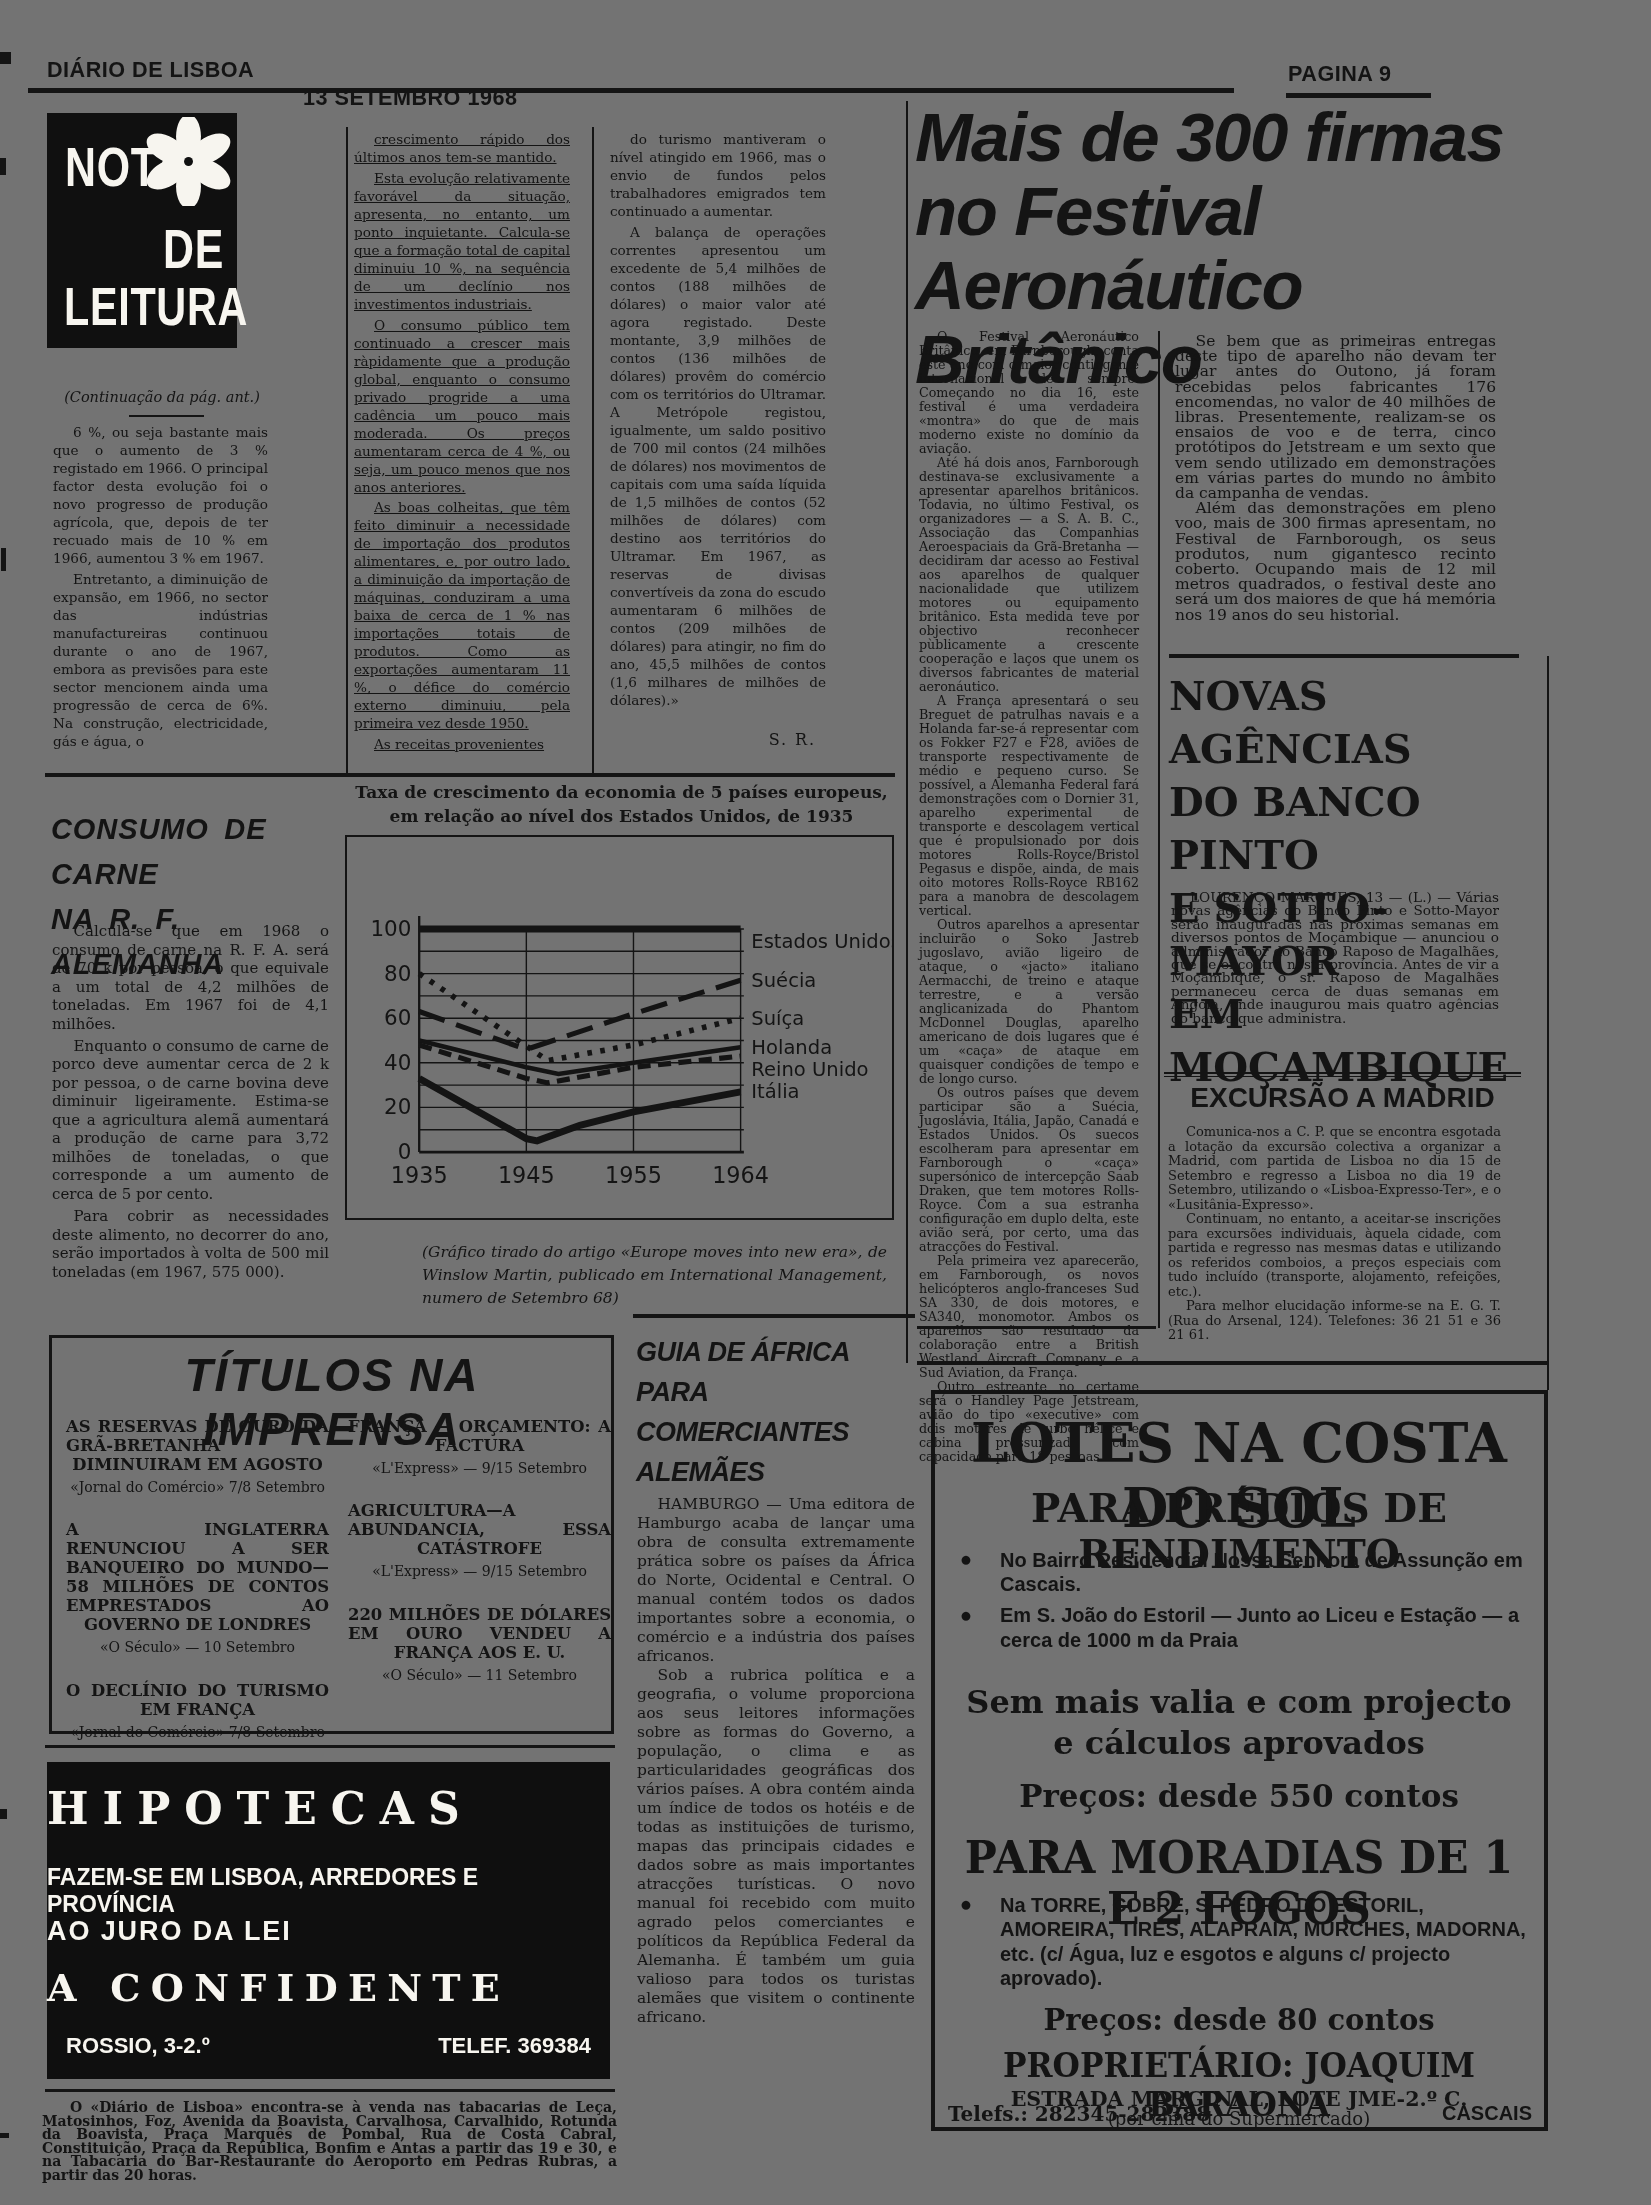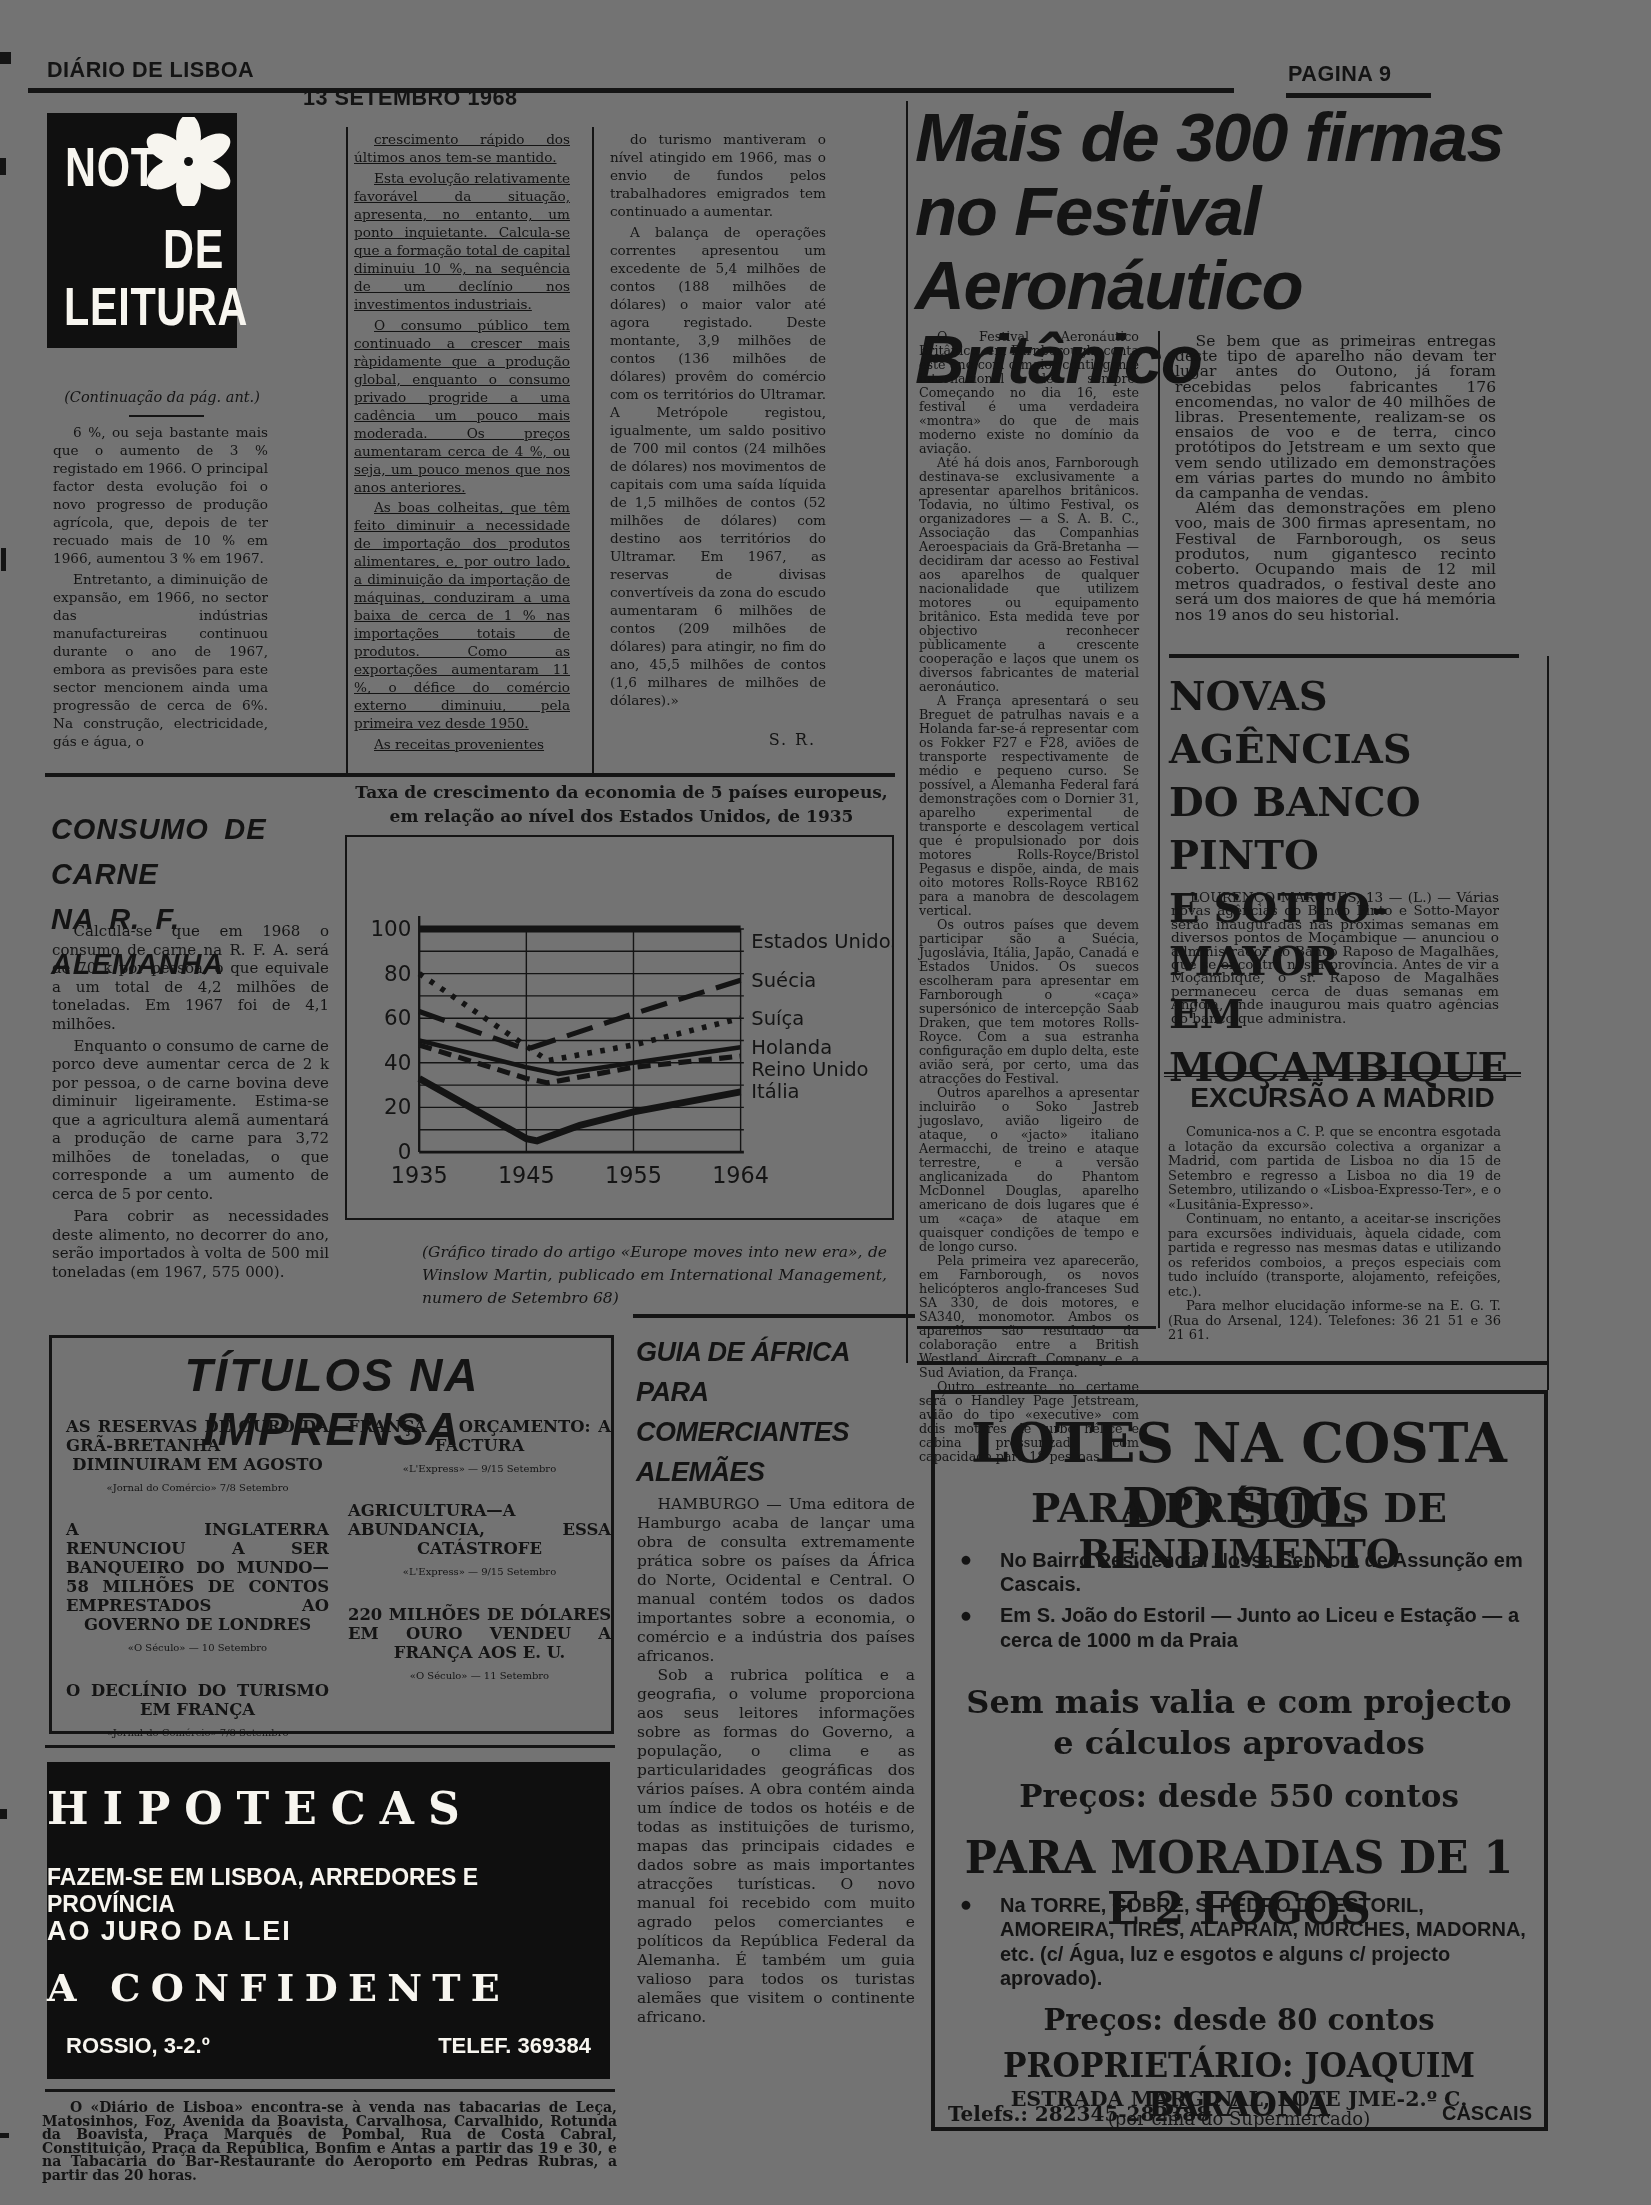--- a/index.html
+++ b/index.html
@@ -51,21 +51,21 @@
                 font-weight:bold;font-style:italic;font-size:29px;line-height:45px;letter-spacing:0.9px;word-spacing:6.6px;}
   #consumo-body{left:52px;top:922px;width:277px;font-size:15px;line-height:18.5px;}
   #consumo-body p{margin:0 0 3.8px 0;text-indent:21.6px;}
   
   #titulos-box{left:49px;top:1335px;width:565px;height:399px;border:3.8px solid #141414;box-sizing:border-box;}
   #titulos-title{left:61px;top:1348px;width:542px;text-align:center;font-family:"Liberation Sans",sans-serif;
                  font-weight:bold;font-style:italic;font-size:46px;letter-spacing:1.9px;}
   .tit-col{position:absolute;top:1417px;width:263px;}
   #tit-left{left:66px;} #tit-right{left:348px;}
   .tit-head{font-weight:bold;font-size:16.4px;line-height:19px;text-align:justify;text-align-last:center;margin:0;}
-  .tit-src{font-size:10px;line-height:17.4px;text-align:center;margin:4.7px 0 24.4px 0;}
+  .tit-src{font-size:14px;line-height:17.4px;text-align:center;margin:4.7px 0 24.4px 0;}
   
   #guia-rule{left:633px;top:1314px;width:282px;height:4.2px;}
   #guia-head{left:636px;top:1332px;width:282px;font-family:"Liberation Sans",sans-serif;
              font-weight:bold;font-style:italic;font-size:27px;line-height:40px;letter-spacing:-0.5px;}
   #guia-body{left:637px;top:1471px;width:278px;font-size:15.5px;line-height:19px;text-align:justify;margin-top:24px;}
   #guia-body p{margin:0;text-indent:20.6px;}
   
   #lotes-box{left:931px;top:1390px;width:617px;height:741px;border:4.2px solid #141414;box-sizing:border-box;}
   .lotes-c{position:absolute;width:582px;left:948px;text-align:center;font-weight:bold;}
   #lotes-title{top:1410px;font-size:55px;transform:scaleX(0.97);}
@@ -214,22 +214,22 @@
 
   <div class="abs" id="headline">
     <div>Mais de 300 firmas</div>
     <div>no Festival</div>
     <div>Aeronáutico Britânico</div>
   </div>
   <div class="text-col" id="colA">
       <p>O Festival Aeronáutico Britânico, em Farnborough, conta este ano com o maior contingente internacional de sempre. Começando no dia 16, este festival é uma verdadeira «montra» do que de mais moderno existe no domínio da aviação.</p>
       <p>Até há dois anos, Farnborough destinava-se exclusivamente a apresentar aparelhos britânicos. Todavia, no último Festival, os organizadores — a S. A. B. C., Associação das Companhias Aeroespaciais da Grã-Bretanha — decidiram dar acesso ao Festival aos aparelhos de qualquer nacionalidade que utilizem motores ou equipamento britânico. Esta medida teve por objectivo reconhecer pùblicamente a crescente cooperação e laços que unem os diversos fabricantes de material aeronáutico.</p>
       <p>A França apresentará o seu Breguet de patrulhas navais e a Holanda far-se-á representar com os Fokker F27 e F28, aviões de transporte respectivamente de médio e pequeno curso. Se possível, a Alemanha Federal fará demonstrações com o Dornier 31, aparelho experimental de transporte e descolagem vertical que é propulsionado por dois motores Rolls-Royce/Bristol Pegasus e dispõe, ainda, de mais oito motores Rolls-Royce RB162 para a manobra de descolagem vertical.</p>
+      <p>Outros aparelhos a apresentar incluirão o Soko Jastreb jugoslavo, avião ligeiro de ataque, o «jacto» italiano Aermacchi, de treino e ataque terrestre, e a versão anglicanizada do Phantom McDonnel Douglas, aparelho americano de dois lugares que é um «caça» de ataque em quaisquer condições de tempo e de longo curso.</p>
       <p>Os outros países que devem participar são a Suécia, Jugoslávia, Itália, Japão, Canadá e Estados Unidos. Os suecos escolheram para apresentar em Farnborough o «caça» supersónico de intercepção Saab Draken, que tem motores Rolls-Royce. Com a sua estranha configuração em duplo delta, este avião será, por certo, uma das atracções do Festival.</p>
-      <p>Outros aparelhos a apresentar incluirão o Soko Jastreb jugoslavo, avião ligeiro de ataque, o «jacto» italiano Aermacchi, de treino e ataque terrestre, e a versão anglicanizada do Phantom McDonnel Douglas, aparelho americano de dois lugares que é um «caça» de ataque em quaisquer condições de tempo e de longo curso.</p>
       <p>Pela primeira vez aparecerão, em Farnborough, os novos helicópteros anglo-franceses Sud SA 330, de dois motores, e SA340, monomotor. Ambos os aparelhos são resultado da colaboração entre a British Westland Aircraft Company e a Sud Aviation, da França.</p>
       <p>Outro estreante no certame será o Handley Page Jetstream, avião do tipo «executive» com dois motores de turbo hélice e cabina pressurizada com capacidade para 18 pessoas.</p>
     </div>
   <div class="text-col" id="colB">
       <p>Se bem que as primeiras entregas deste tipo de aparelho não devam ter lugar antes do Outono, já foram recebidas pelos fabricantes 176 encomendas, no valor de 40 milhões de libras. Presentemente, realizam-se os ensaios de voo e de terra, cinco protótipos do Jetstream e um sexto que vem sendo utilizado em demonstrações em várias partes do mundo no âmbito da campanha de vendas.</p>
       <p>Além das demonstrações em pleno voo, mais de 300 firmas apresentam, no Festival de Farnborough, os seus produtos, num gigantesco recinto coberto. Ocupando mais de 12 mil metros quadrados, o festival deste ano será um dos maiores de que há memória nos 19 anos do seu historial.</p>
     </div>
   <div class="vrule" style="left:1158px;top:331px;height:997px;"></div>
   <div class="vrule" style="left:1547px;top:656px;height:734px;"></div>
   <div class="rule" style="left:917px;top:1326px;width:239px;height:3.3px;"></div>

